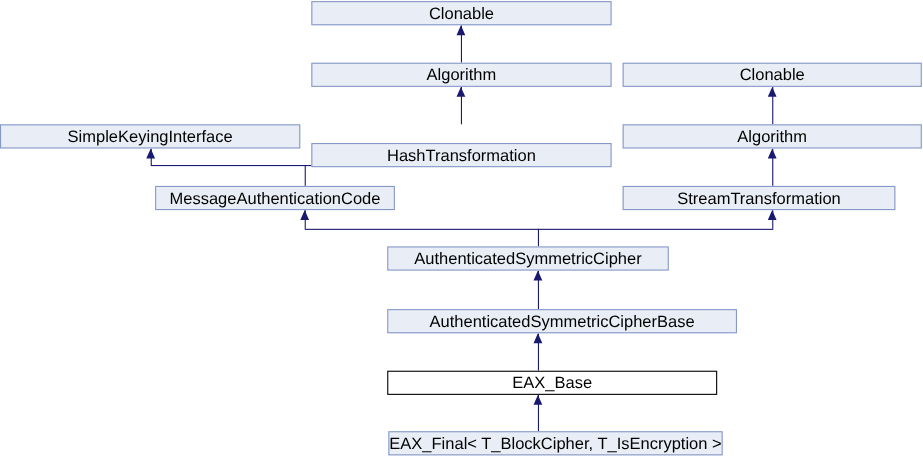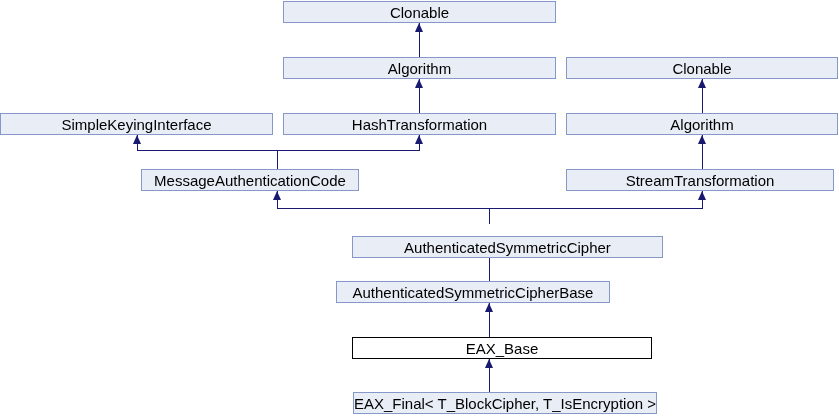--- a/index.html
+++ b/index.html
@@ -89,29 +89,29 @@
   <div class="ah" style="left:485px;top:359px"></div>
 
   <div class="node" style="left:283px;top:1px;width:273px">Clonable</div>
 
   <div class="node" style="left:283px;top:57px;width:273px">Algorithm</div>
 
   <div class="node" style="left:566px;top:57px;width:272px">Clonable</div>
 
   <div class="node" style="left:0px;top:113px;width:273px">SimpleKeyingInterface</div>
 
-  <div class="node" style="left:283px;top:113px;width:273px">HashTransformation</div>
+  <div class="node" style="left:283px;top:130px;width:273px">HashTransformation</div>
 
   <div class="node" style="left:566px;top:113px;width:272px">Algorithm</div>
 
   <div class="node" style="left:141px;top:169px;width:218px">MessageAuthenticationCode</div>
 
-  <div class="node" style="left:566px;top:169px;width:268px">StreamTransformation</div>
+  <div class="node" style="left:566px;top:169px;width:248px">StreamTransformation</div>
 
-  <div class="node" style="left:352px;top:236px;width:311px">AuthenticatedSymmetricCipher</div>
+  <div class="node" style="left:352px;top:224px;width:256px">AuthenticatedSymmetricCipher</div>
 
-  <div class="node" style="left:336px;top:281px;width:274px">AuthenticatedSymmetricCipherBase</div>
+  <div class="node" style="left:352px;top:281px;width:318px">AuthenticatedSymmetricCipherBase</div>
 
   <div class="node current" style="left:352px;top:337px;width:300px">EAX_Base</div>
 
   <div class="node" style="left:353px;top:392px;width:304px">EAX_Final&lt; T_BlockCipher, T_IsEncryption &gt;</div>
 
 </div>
 
 </body></html>

